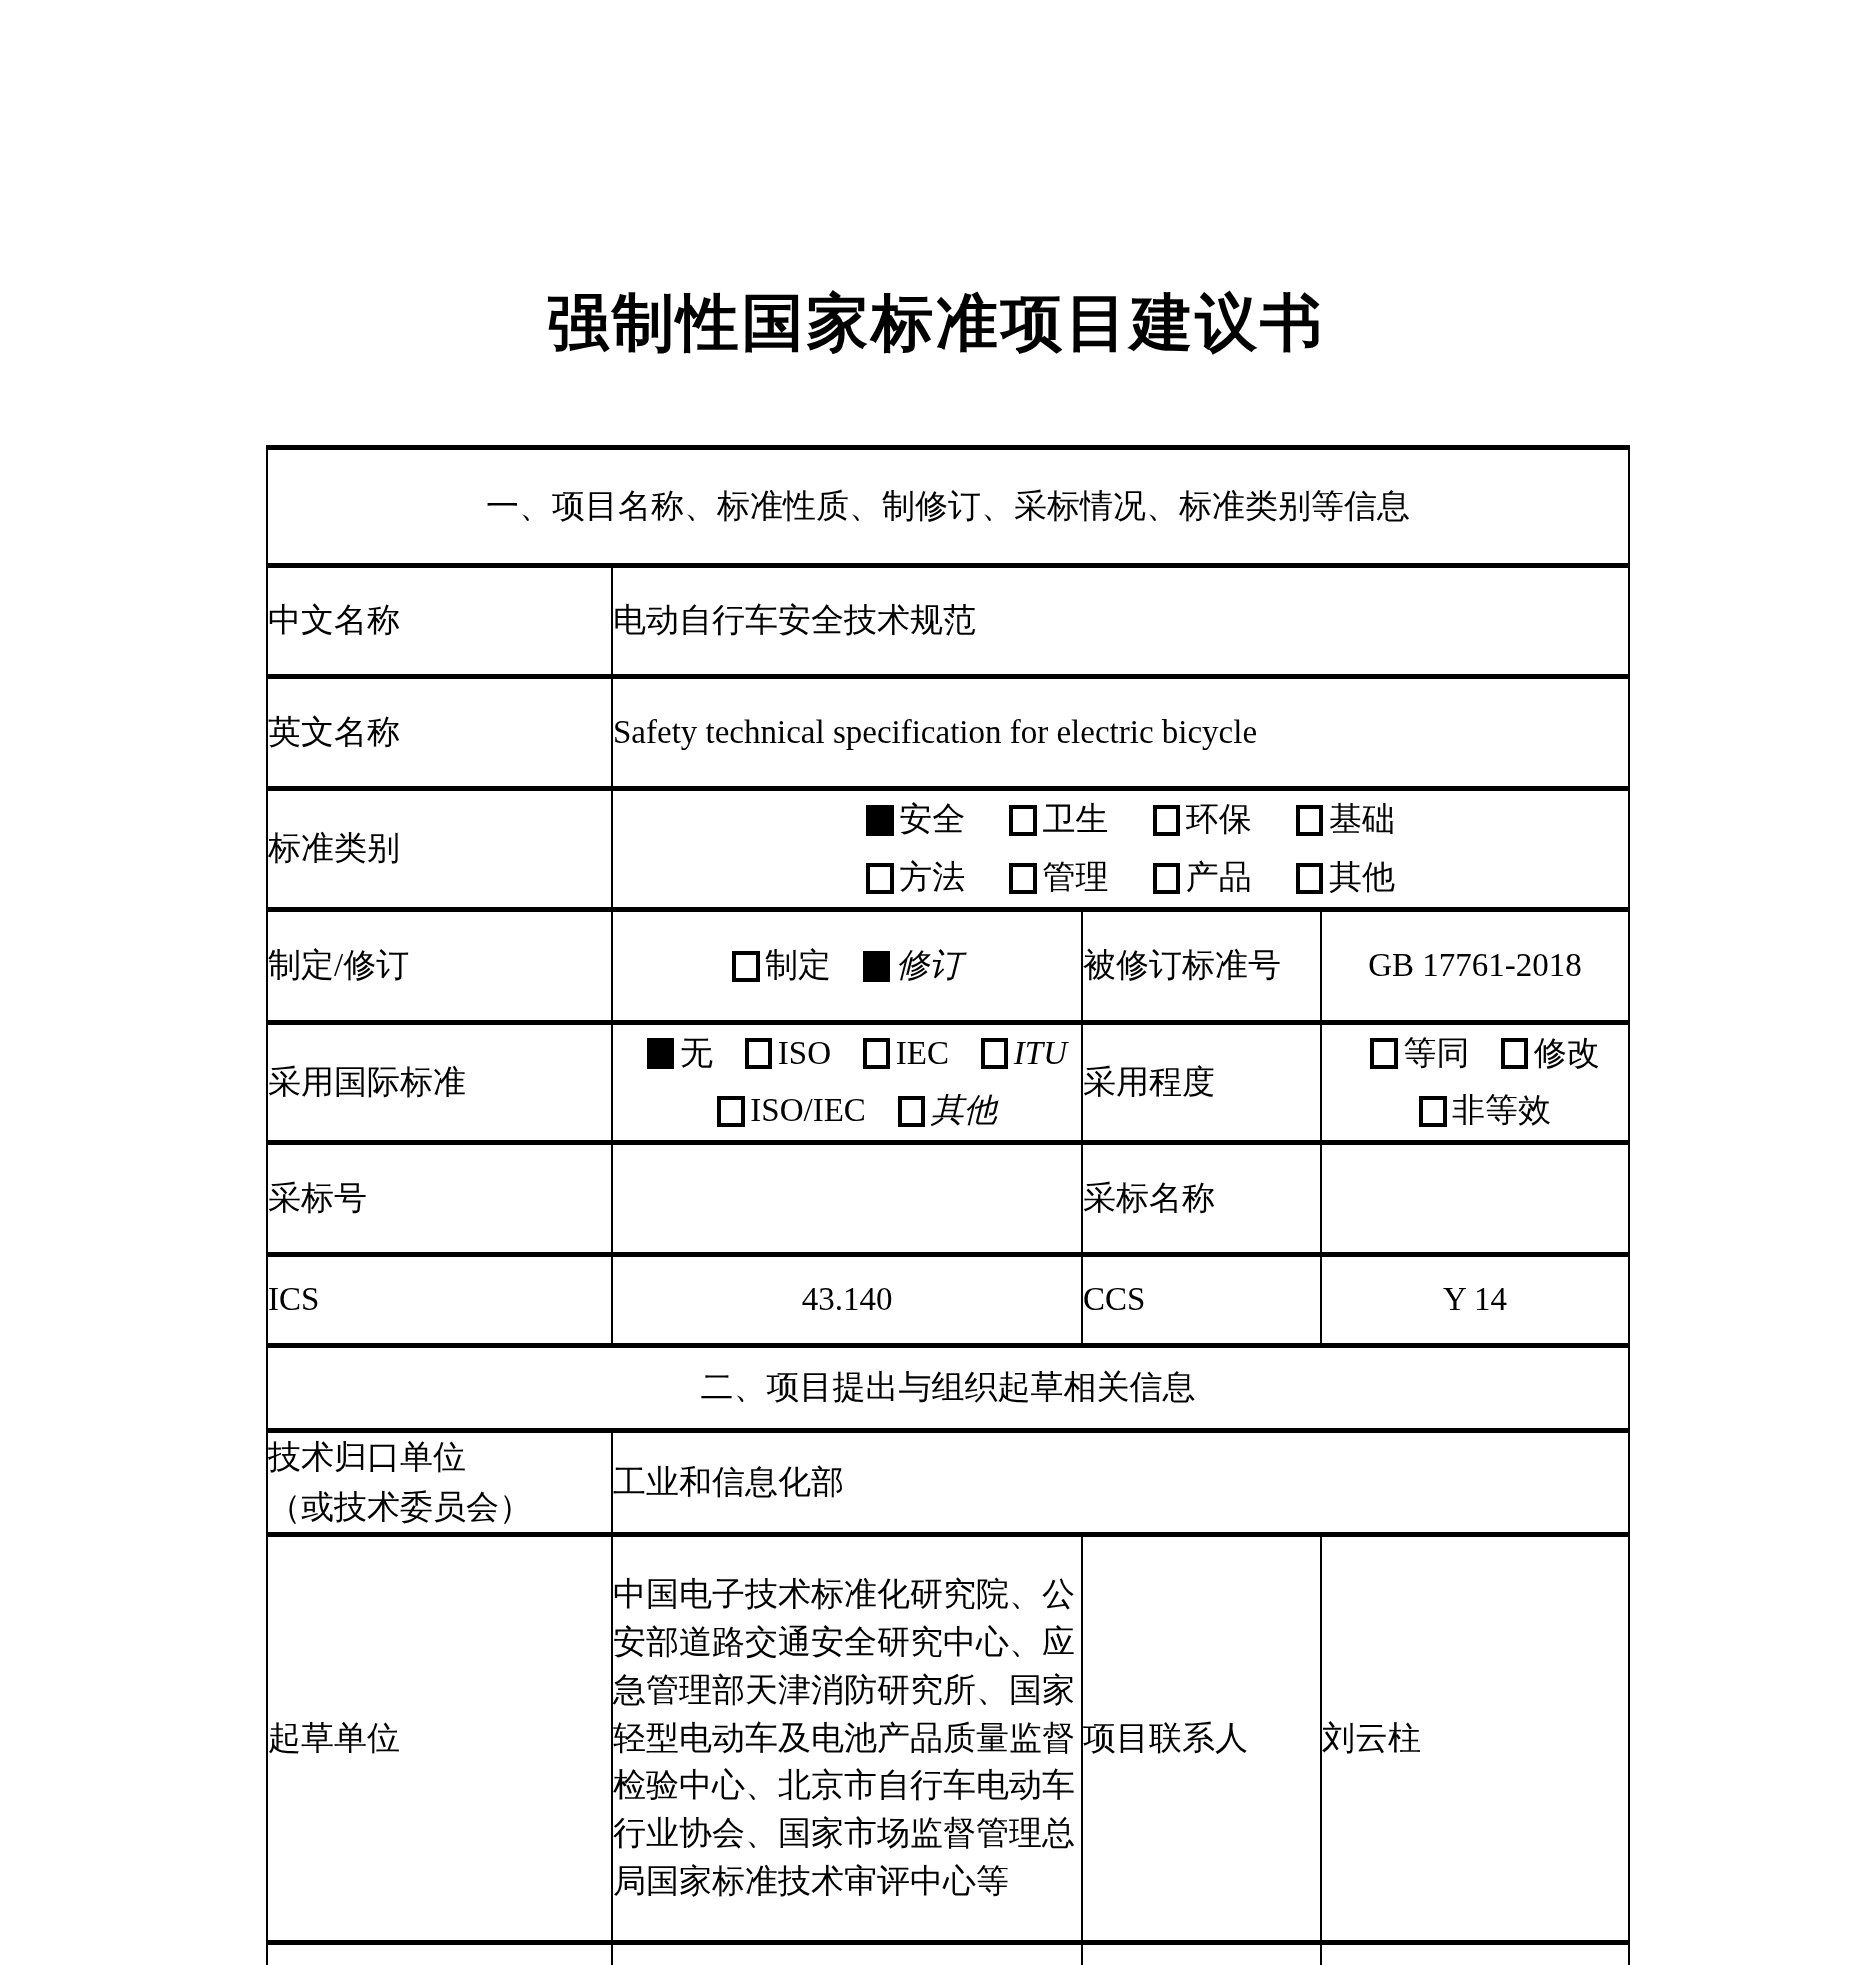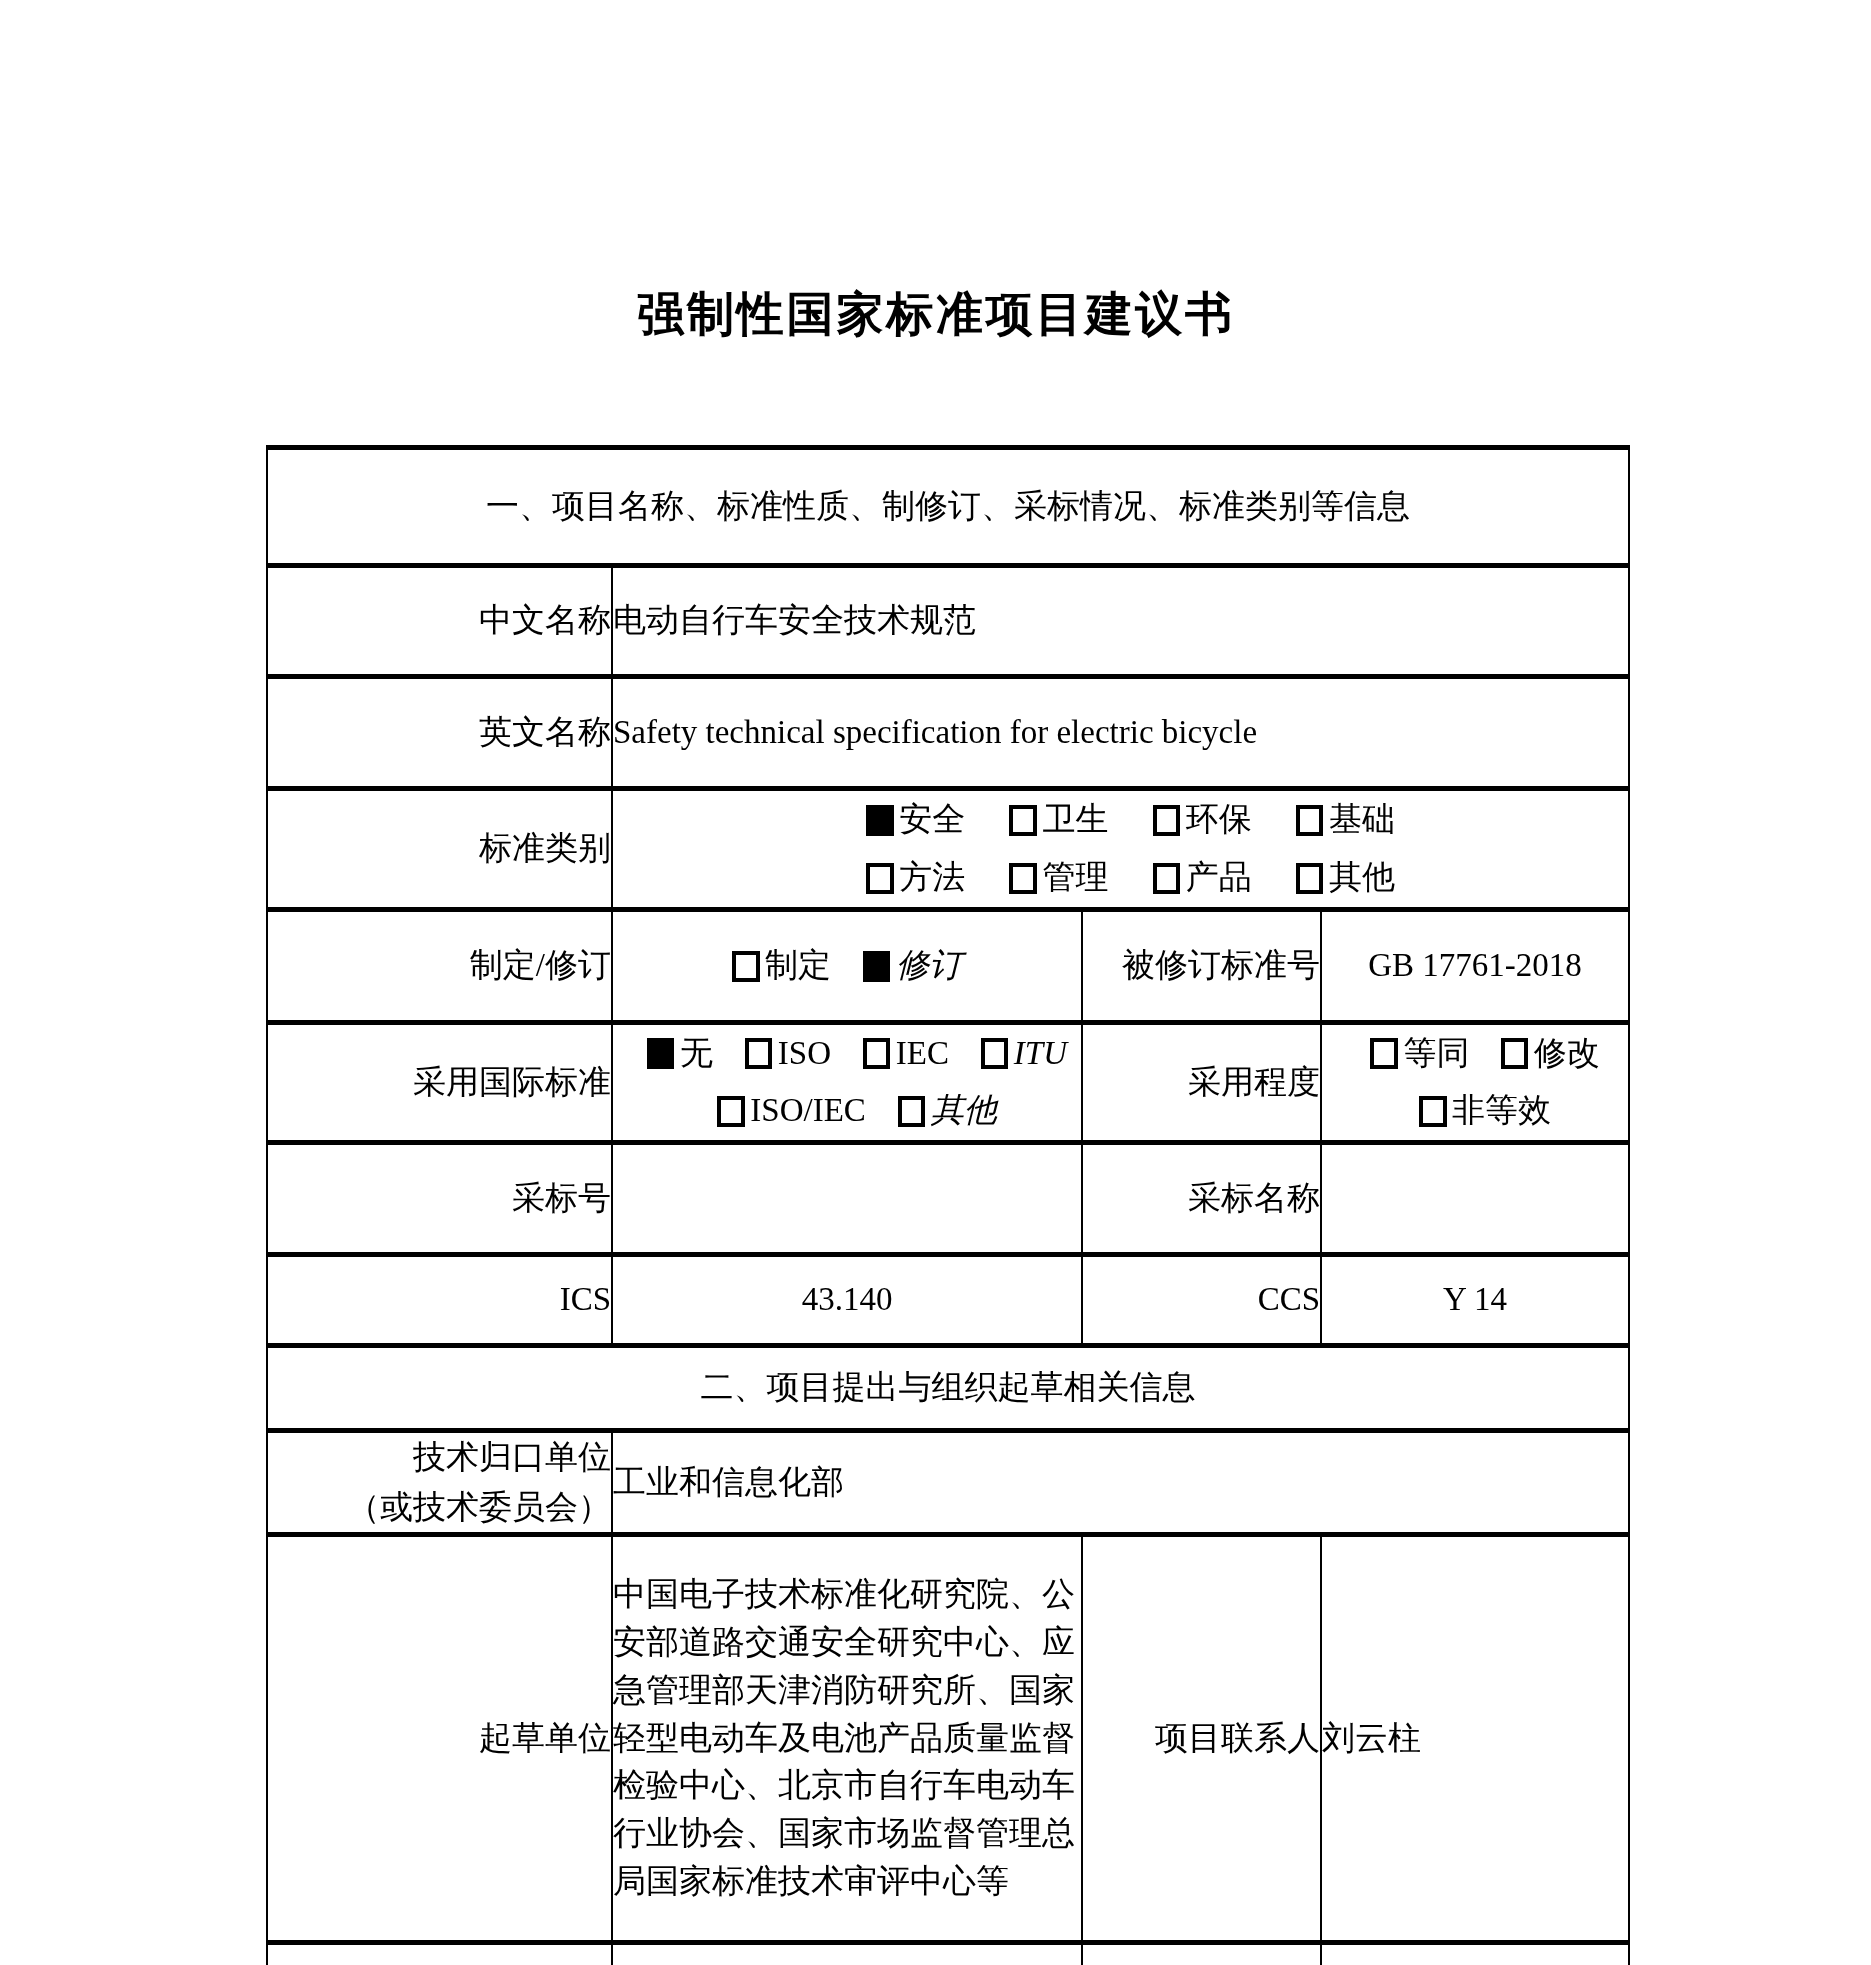--- a/index.html
+++ b/index.html
@@ -10,21 +10,21 @@
     background:#ffffff;
     font-family:"Liberation Serif","DejaVu Serif",serif;
     color:#000000;
   }
   .doc-title{
     position:absolute;
     top:289px;
     left:0;
     width:100%;
     text-align:center;
-    font-size:47px;
+    font-size:62px;
     font-weight:bold;
     letter-spacing:2.8px;
     line-height:1.1;
   }
   table.form{
     position:absolute;
     left:266px;
     top:445px;
     width:1363px;
     border-collapse:collapse;
@@ -39,21 +39,21 @@
     padding:0;
     vertical-align:middle;
     overflow:hidden;
   }
   td.sec-header{
     font-weight:normal;
     text-align:center;
     padding-left:19px;
   }
   td.lbl{
-    text-align:right;
+    text-align:left;
     white-space:pre-line;
   }
   td.val-left{
     text-align:left;
     padding-left:24.4px;
     padding-right:15.7px;
   }
   td.val-center{
     text-align:center;
   }

